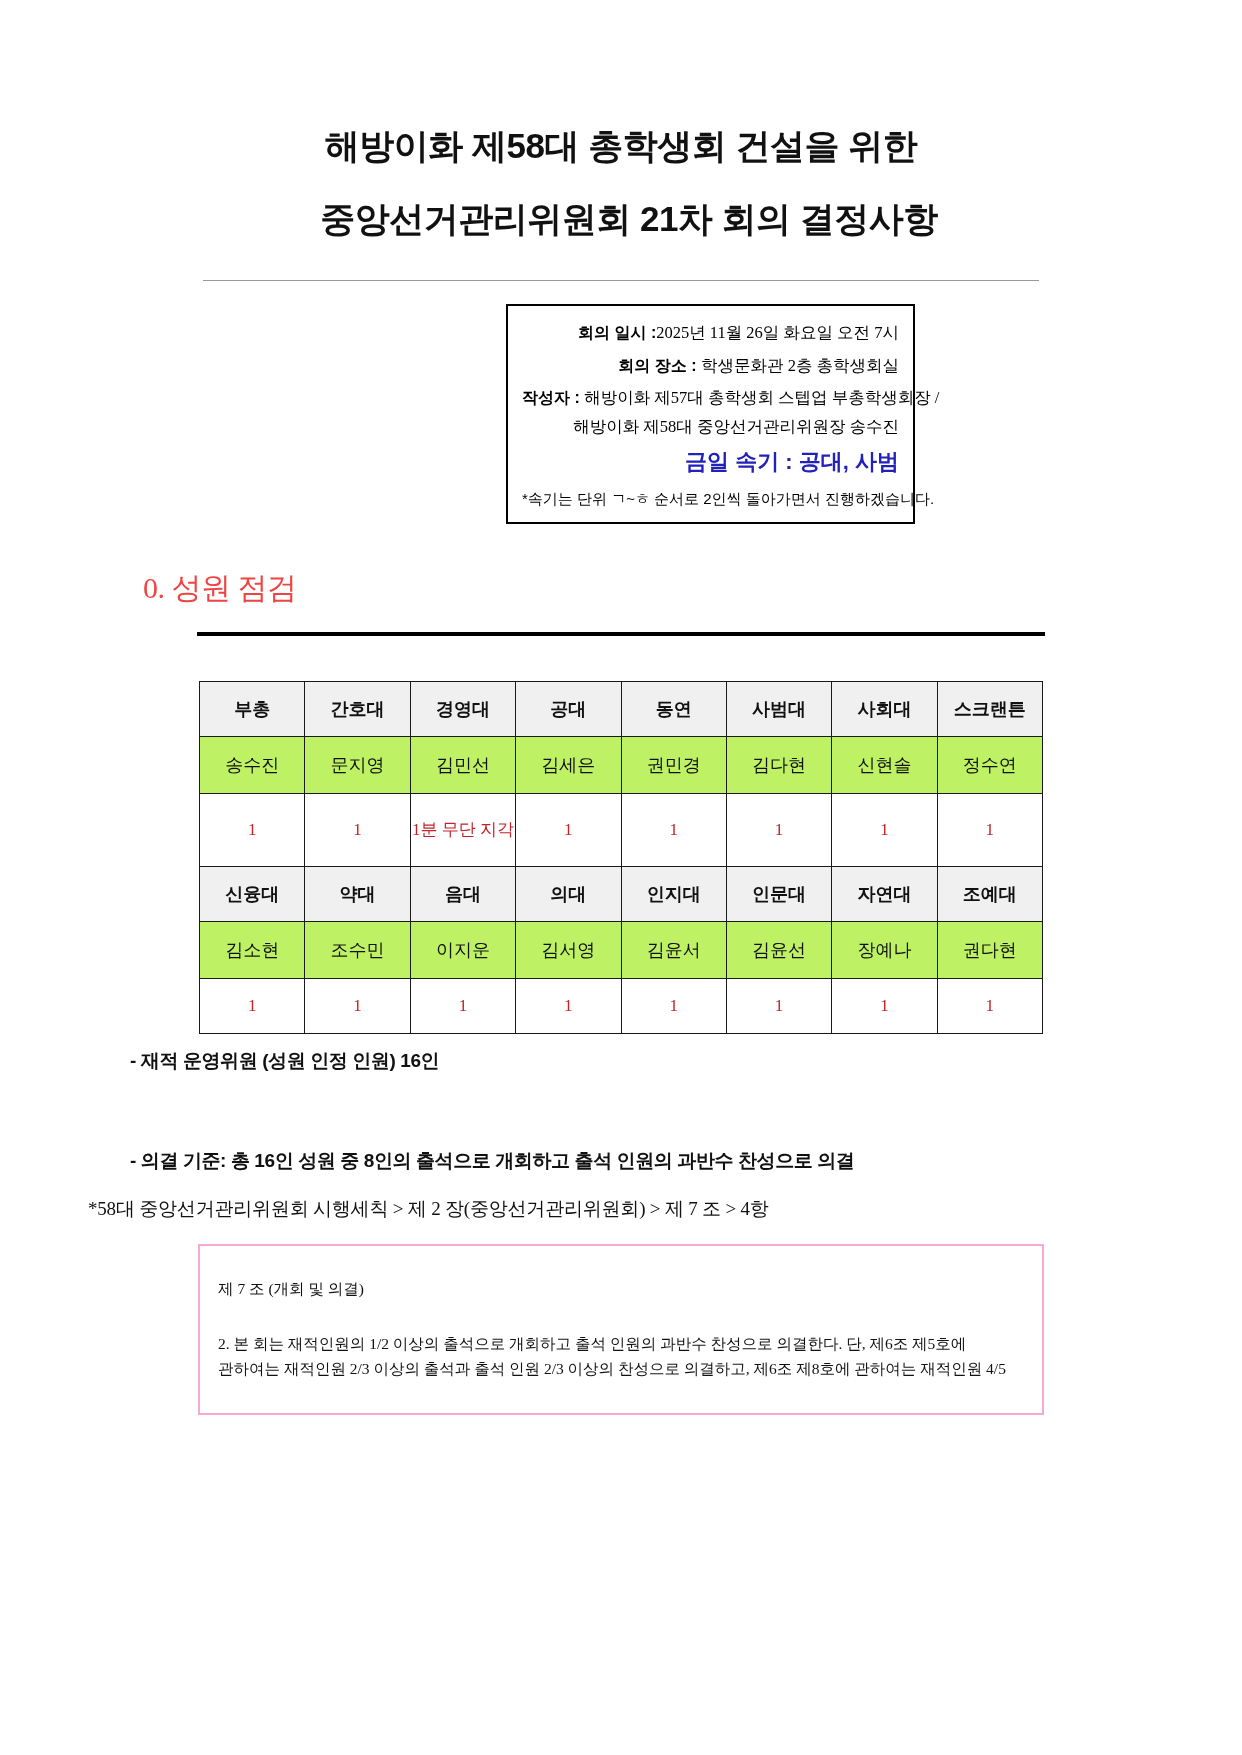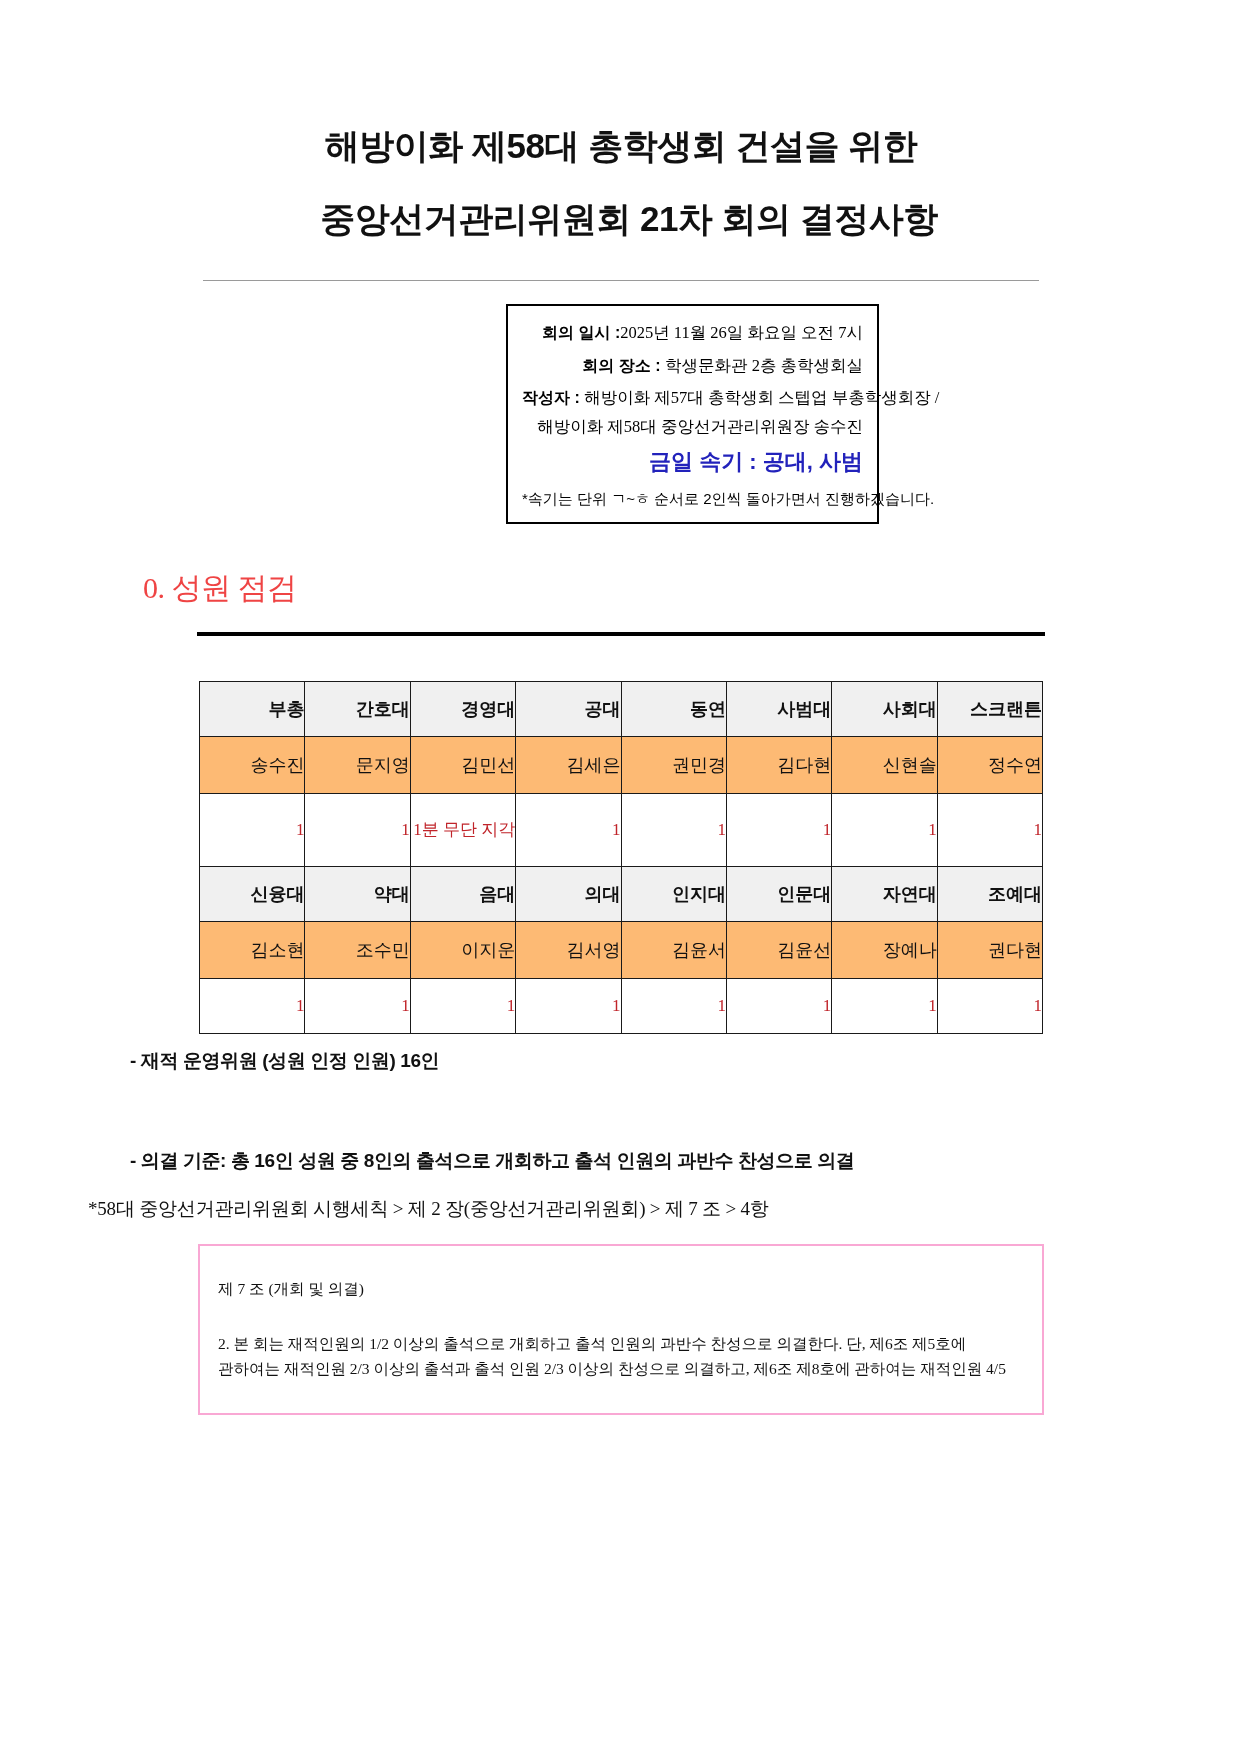--- a/index.html
+++ b/index.html
@@ -48,21 +48,21 @@
     background: #9a9a9a;
   }
 
   
   .meta-wrap {
     margin-top: 23px;
     padding-left: 506px;
     padding-right: 0;
   }
   .meta-box {
-    width: 373px;
+    width: 409px;
     box-sizing: border-box;
     border: 2px solid #000000;
     padding: 19px 14px 16px 14px;
     text-align: right;
     font-size: 16.5px;
     line-height: 1.0;
   }
   .meta-line {
     margin-bottom: 16px;
     white-space: nowrap;
@@ -114,37 +114,37 @@
     margin: 45px auto 0 auto;
     width: 844px;
   }
   table.att {
     border-collapse: collapse;
     width: 844px;
     table-layout: fixed;
   }
   table.att td {
     border: 1.6px solid #1a1a1a;
-    text-align: right;
+    text-align: center;
     vertical-align: middle;
     font-family: "Liberation Serif", "DejaVu Serif", serif;
     font-size: 18px;
     color: #111111;
     padding: 0;
   }
   table.att td.hdr {
     background: #f0f0f0;
     font-family: "Liberation Sans", "DejaVu Sans", sans-serif;
     font-weight: bold;
     font-size: 18px;
     height: 54px;
   }
   table.att td.name {
     height: 56px;
-    background: #fdba74;
+    background: #bef264;
   }
   table.att td.mark {
     height: 72px;
     color: #c0242a;
     font-size: 17px;
     line-height: 1.55;
     background: #ffffff;
   }
   table.att td.mark.short { height: 54px; }
 

